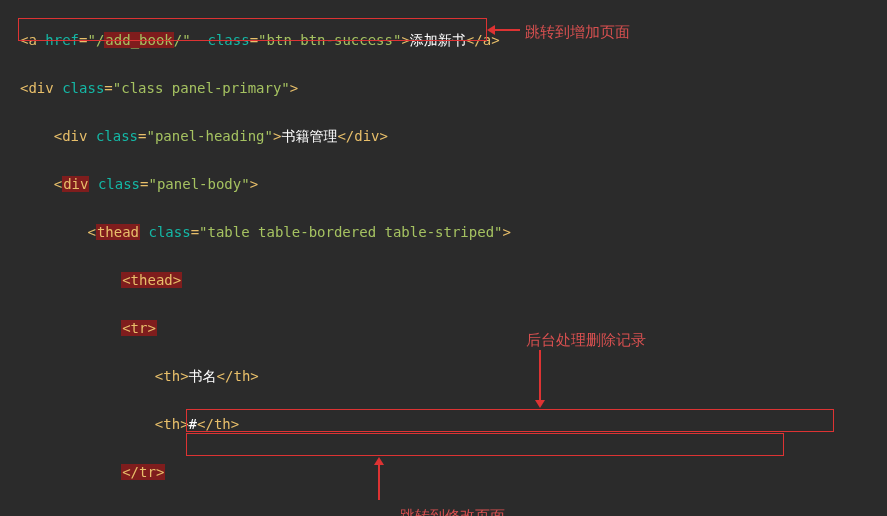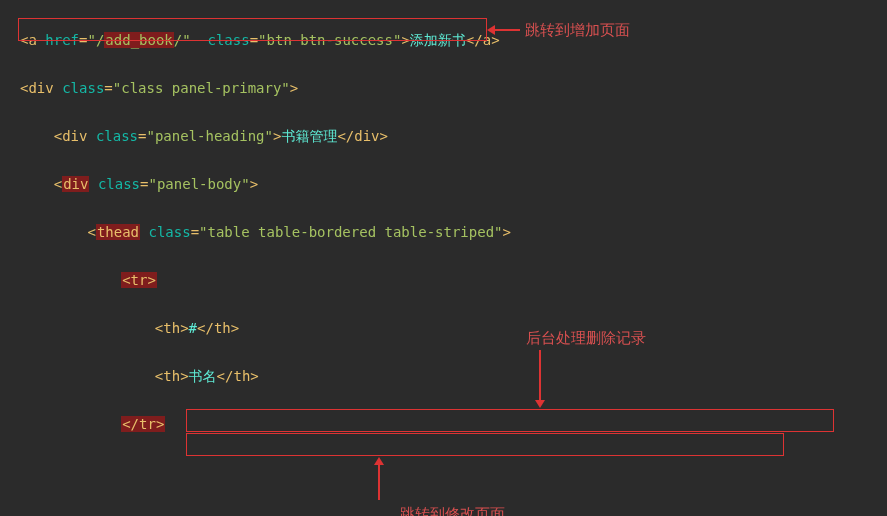--- a/index.html
+++ b/index.html
@@ -16,32 +16,32 @@
 }
 .code-area {
   padding: 4px 0 0 20px;
   white-space: pre;
 }
 .line { position: relative; height: 24px; }
 .tag-bracket { color: #e8bf6a; }
 .tag-name { color: #e8bf6a; }
 .attr-name { color: #14b8a6; }
 .attr-val { color: #a5c261; }
-.text-content { color: #5eead4; }
+.text-content { color: #ffffff; }
 .highlight-box { background: #7f1d1d; padding: 0 1px; }
 .cursor-mark { background: #214283; }
 .red-box {
   position: absolute;
   border: 1px solid #d33;
   pointer-events: none;
 }
 .annotation {
   position: absolute;
   color: #d85050;
-  font-family: Liberation Mono, monospace;
+  font-family: Liberation Sans, sans-serif;
   font-size: 15px;
 }
 .arrow-h {
   position: absolute;
   height: 2px;
   background: #d33;
 }
 .arrow-h::before {
   content: "";
   position: absolute;
@@ -72,23 +72,24 @@
 </style>
 </head>
 <body>
 
 <div class="code-area">
 <div class="line"><span class="tag-bracket">&lt;</span><span class="tag-name">a</span> <span class="attr-name">href</span><span class="tag-bracket">=</span><span class="attr-val">"<span>/</span><span class="highlight-box">add_book</span><span>/</span>"</span>  <span class="attr-name">class</span><span class="tag-bracket">=</span><span class="attr-val">"<span>btn btn-success</span>"</span><span class="tag-bracket">&gt;</span><span class="text-content">添加新书</span><span class="tag-bracket">&lt;/</span><span class="tag-name">a</span><span class="tag-bracket">&gt;</span></div>
 <div class="line"><span class="tag-bracket">&lt;</span><span class="tag-name">div</span> <span class="attr-name">class</span><span class="tag-bracket">=</span><span class="attr-val">"<span>class panel-primary</span>"</span><span class="tag-bracket">&gt;</span></div>
 <div class="line">    <span class="tag-bracket">&lt;</span><span class="tag-name">div</span> <span class="attr-name">class</span><span class="tag-bracket">=</span><span class="attr-val">"<span>panel-heading</span>"</span><span class="tag-bracket">&gt;</span><span class="text-content">书籍管理</span><span class="tag-bracket">&lt;/</span><span class="tag-name">div</span><span class="tag-bracket">&gt;</span></div>
 <div class="line">    <span class="tag-bracket">&lt;</span><span class="highlight-box"><span class="tag-name">div</span></span> <span class="attr-name">class</span><span class="tag-bracket">=</span><span class="attr-val">"<span>panel-body</span>"</span><span class="tag-bracket">&gt;</span></div>
 <div class="line">        <span class="tag-bracket">&lt;</span><span class="highlight-box"><span class="tag-name">thead</span></span> <span class="attr-name">class</span><span class="tag-bracket">=</span><span class="attr-val">"<span>table table-bordered table-striped</span>"</span><span class="tag-bracket">&gt;</span></div>
+<div class="line">            <span class="highlight-box"><span class="tag-bracket">&lt;</span><span class="tag-name">thead</span><span class="tag-bracket">&gt;</span></span></div>
 <div class="line">            <span class="highlight-box"><span class="tag-bracket">&lt;</span><span class="tag-name">tr</span><span class="tag-bracket">&gt;</span></span></div>
+<div class="line">                <span class="tag-bracket">&lt;</span><span class="tag-name">th</span><span class="tag-bracket">&gt;</span><span class="text-content">书名</span><span class="tag-bracket">&lt;/</span><span class="tag-name">th</span><span class="tag-bracket">&gt;</span></div>
 <div class="line">                <span class="tag-bracket">&lt;</span><span class="tag-name">th</span><span class="tag-bracket">&gt;</span><span class="text-content">#</span><span class="tag-bracket">&lt;/</span><span class="tag-name">th</span><span class="tag-bracket">&gt;</span></div>
-<div class="line">                <span class="tag-bracket">&lt;</span><span class="tag-name">th</span><span class="tag-bracket">&gt;</span><span class="text-content">书名</span><span class="tag-bracket">&lt;/</span><span class="tag-name">th</span><span class="tag-bracket">&gt;</span></div>
 <div class="line">            <span class="highlight-box"><span class="tag-bracket">&lt;/</span><span class="tag-name">tr</span><span class="tag-bracket">&gt;</span></span></div>
 
 
 
 
 
 
 
 
 

